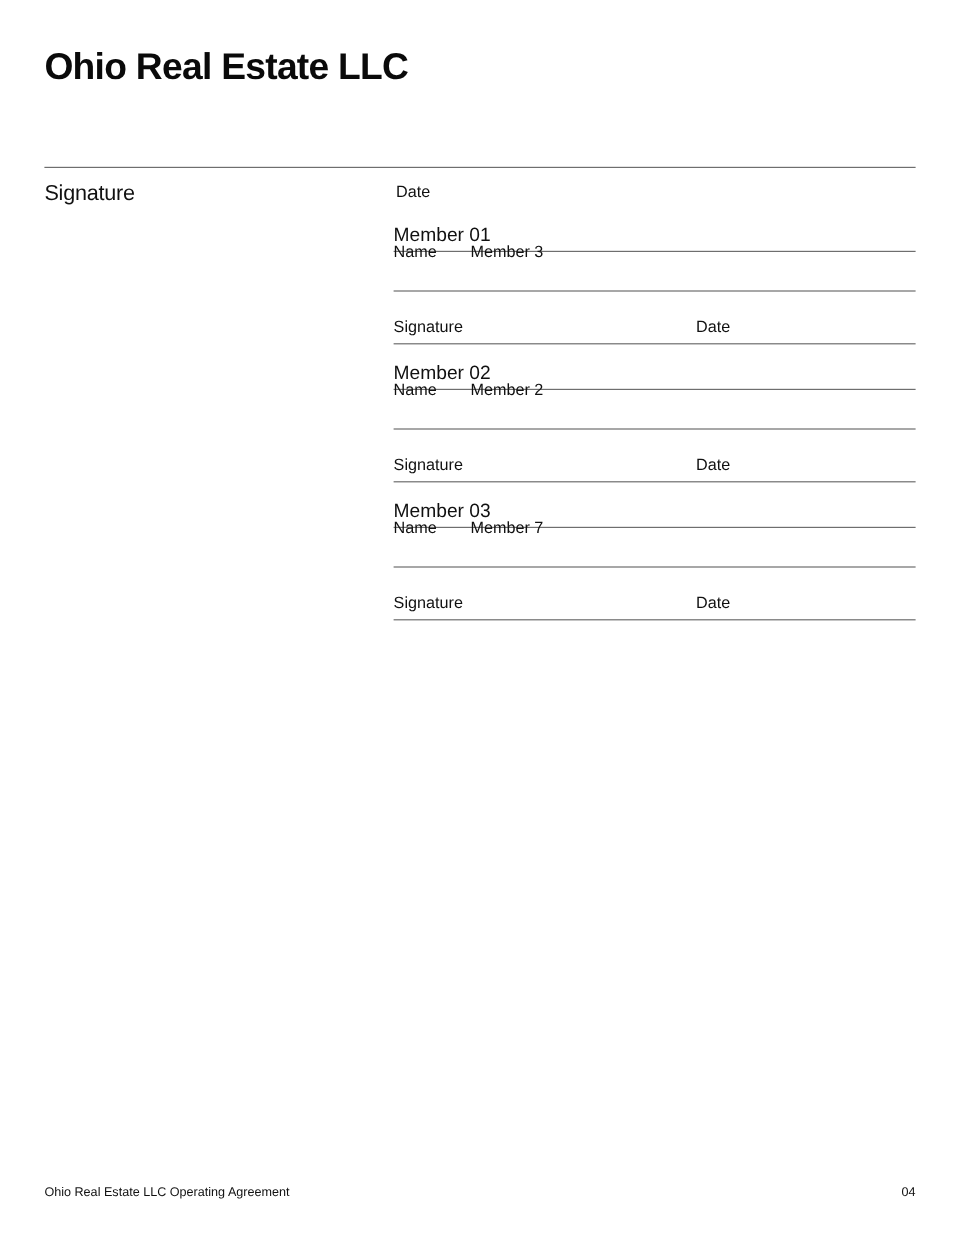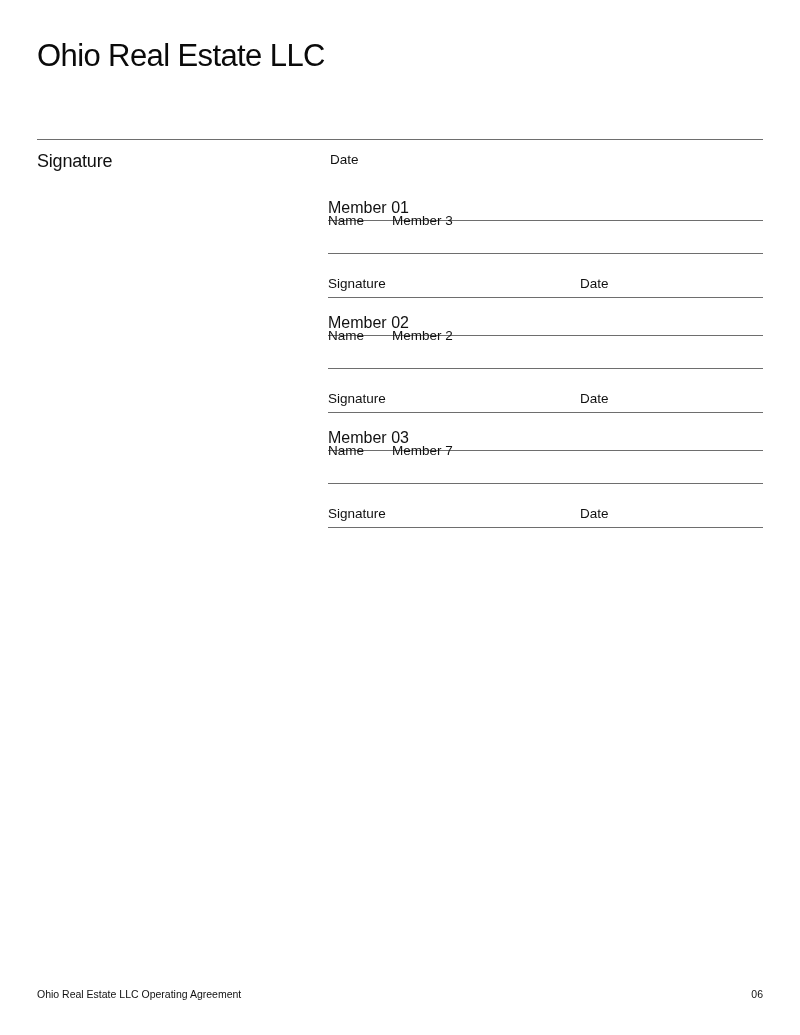--- a/index.html
+++ b/index.html
@@ -15,21 +15,21 @@
       position: relative;
       width: 800px;
       height: 1035px;
     }
     .title {
       position: absolute;
       left: 37px;
       top: 38px;
       font-size: 31px;
       line-height: 35px;
-      font-weight: 400;
+      font-weight: 700;
       letter-spacing: -0.6px;
       color: #0a0a0a;
     }
     .top-rule {
       position: absolute;
       left: 37px;
       top: 139px;
       width: 726px;
       height: 0;
       border-top: 1.5px solid #6e6e6e;
@@ -111,21 +111,21 @@
     <span>Ohio Real Estate LLC</span><br>
   </h1>
 
   <div class="top-rule"></div>
 
   <div class="section-label">Signature</div>
 
   <div class="right-col">
     <div class="intro-date">Date</div>
 
-    <div class="member" style="margin-top:28px;">
+    <div class="member" style="margin-top:17px;">
       <div class="member-heading">Member 01</div>
       <div class="field-row name-row">
         <span class="name-label">Name</span>
         <span>Member 3</span>
       </div>
       <div class="field-row sig-row">
         <span class="sig-label">Signature</span>
         <span>Date</span>
       </div>
     </div>
@@ -150,16 +150,16 @@
       </div>
       <div class="field-row sig-row">
         <span class="sig-label">Signature</span>
         <span>Date</span>
       </div>
     </div>
   </div>
 
   <div class="footer">
     <span>Ohio Real Estate LLC Operating Agreement</span>
-    <span>06</span>
+    <span>04</span>
   </div>
 
 </div>
 
 </body></html>

